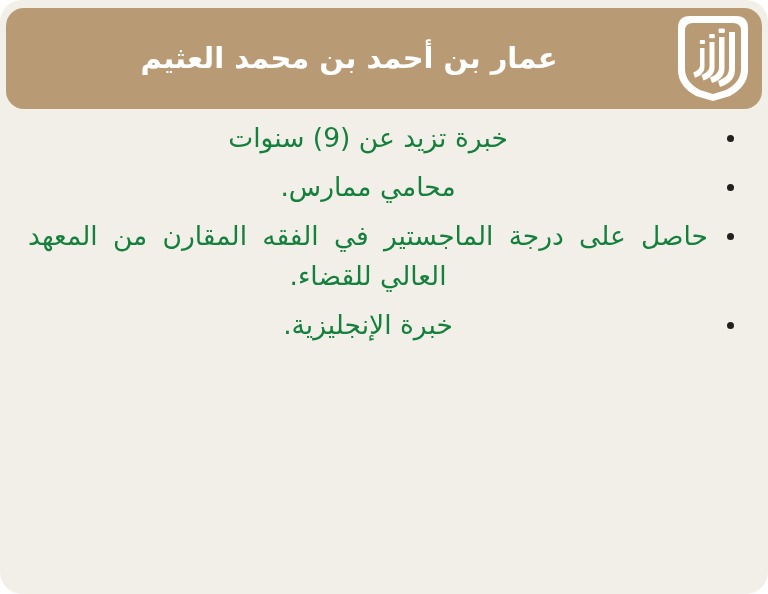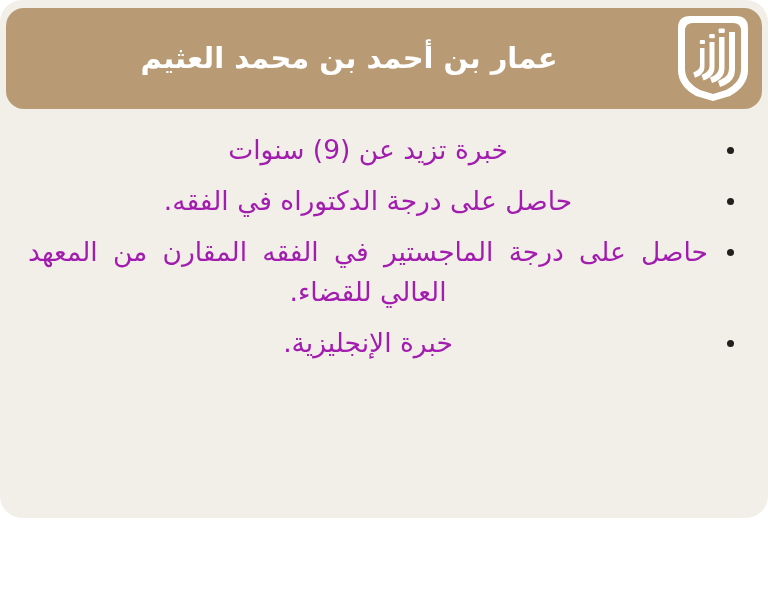--- a/index.html
+++ b/index.html
@@ -11,21 +11,21 @@
     width: 768px;
     height: 594px;
     background: #ffffff;
     font-family: "DejaVu Sans", "Liberation Sans", sans-serif;
     overflow: hidden;
   }
 
   .card {
     position: relative;
     width: 768px;
-    height: 518px;
+    height: 594px;
     box-sizing: border-box;
     background: #F2EFE8;
     border-radius: 22px;
     overflow: hidden;
   }
 
   
   .header-bar {
     position: absolute;
     top: 8px;
@@ -78,22 +78,22 @@
     margin: 0;
     padding: 0;
     direction: rtl;
   }
 
   .bullet-item {
     position: relative;
     display: block;
     padding-right: 42px;
     padding-left: 10px;
-    margin: 12px 0 10px 0;
-    color: #a21caf;
+    margin: 0 0 10px 0;
+    color: #15803d;
     font-size: 26.5px;
     line-height: 1.48;
     text-align: center;
     direction: rtl;
   }
 
   .bullet-item.justified {
     text-align: justify;
     text-align-last: center;
   }
@@ -145,21 +145,21 @@
     </svg>
   </div>
 
   <ul class="bullet-list">
     <li class="bullet-item">
       <span class="bullet-dot"></span>
       <span class="bullet-text">خبرة تزيد عن (9) سنوات</span>
     </li>
     <li class="bullet-item">
       <span class="bullet-dot"></span>
-      <span class="bullet-text">حاصل على درجة الدكتوراه في الفقه.</span>
+      <span class="bullet-text">محامي ممارس.</span>
     </li>
     <li class="bullet-item justified">
       <span class="bullet-dot"></span>
       <span class="bullet-text">حاصل على درجة الماجستير في الفقه المقارن من المعهد العالي للقضاء.</span>
     </li>
     <li class="bullet-item">
       <span class="bullet-dot"></span>
       <span class="bullet-text">خبرة الإنجليزية.</span>
     </li>
   </ul>

